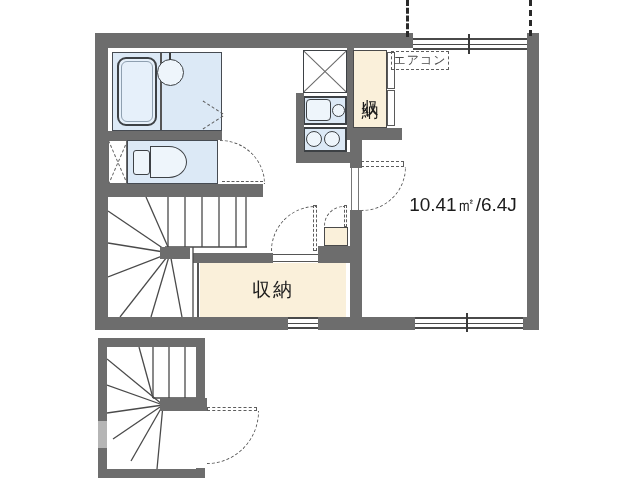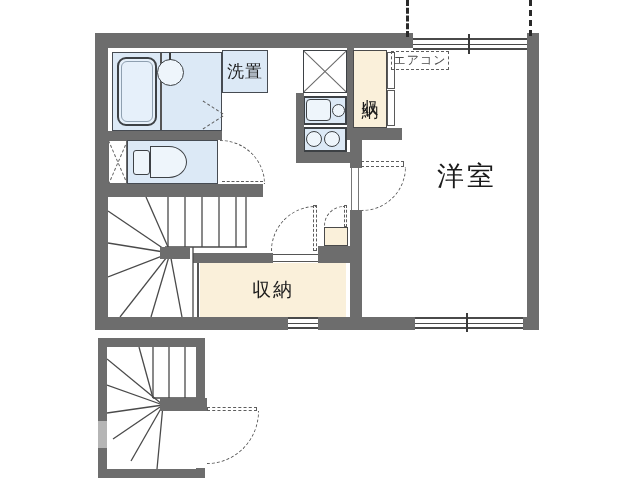--- a/index.html
+++ b/index.html
@@ -67,23 +67,20 @@
     <div class="abs" style="left:2px;top:2px;right:2px;bottom:2px;border:1px solid #8fa0b0;border-radius:6px;"></div>
   </div>
   <div class="abs thinline" style="left:160px;top:53px;width:2px;height:77px;"></div>
   <div class="abs fix" style="left:157px;top:59px;width:27px;height:27px;border-radius:50%;"></div>
   <div class="abs tick" style="left:169px;top:53px;width:2px;height:7px;"></div>
 
   <div class="abs dashline" style="left:201px;top:107px;width:24px;transform:rotate(33deg);"></div>
   <div class="abs dashline" style="left:201px;top:122px;width:24px;transform:rotate(-33deg);"></div>
   <div class="abs wall" style="left:108px;top:131px;width:114px;height:9px;"></div>
 
-  <div class="abs blue ctr jp lbl-washer" style="left:222px;top:50px;width:46px;height:43px;">
-    <span>洗置</span>
-  </div>
 
   <div class="abs clip" style="left:108px;top:140px;width:19px;height:44px;background:#fff;border:1px solid #6a6a6a;">
     <div class="xdash" style="left:-15px;top:21px;width:48px;transform:rotate(66.6deg);"></div>
     <div class="xdash" style="left:-15px;top:21px;width:48px;transform:rotate(-66.6deg);"></div>
   </div>
   <div class="abs blue" style="left:127px;top:140px;width:91px;height:44px;"></div>
   <div class="abs fix" style="left:133px;top:150px;width:17px;height:25px;border-radius:3px;"></div>
   <div class="abs fix" style="left:150px;top:146px;width:37px;height:32px;border-radius:0 18px 18px 0 / 0 16px 16px 0;"></div>
   <div class="abs arc-tr" style="left:220px;top:140px;width:45px;height:44px;"></div>
   <div class="abs dashline" style="left:222px;top:181px;width:41px;"></div>
@@ -128,22 +125,22 @@
   <div class="abs arc-tl" style="left:271px;top:206px;width:45px;height:45px;"></div>
   <div class="abs dashbox" style="left:313px;top:205px;width:4px;height:46px;"></div>
 
   <div class="abs wall" style="left:193px;top:253px;width:80px;height:10px;"></div>
   <div class="abs" style="left:273px;top:254px;width:45px;height:8px;background:#fff;border-top:1.5px solid #555;border-bottom:1.5px solid #555;"></div>
   <div class="abs beige ctr jp lbl-sto" style="left:200px;top:263px;width:146px;height:54px;border:none;">
     <span>収納</span>
   </div>
   <div class="abs thinline" style="left:197px;top:263px;width:2px;height:54px;"></div>
 
-  <div class="abs jp lbl-room ctr" style="left:427px;top:160px;width:80px;height:32px;">
-    <span>洋室</span>
+  <div class="abs jp lbl-area ctr" style="left:393px;top:194px;width:140px;height:22px;">
+    <span>10.41㎡/6.4J</span>
   </div>
 
   <svg class="abs" style="left:108px;top:197px;" width="139" height="120" viewBox="0 0 139 120">
     <g stroke="#4a4a4a" stroke-width="1.3" fill="none">
       <line x1="60" y1="0" x2="60" y2="50"></line>
         <line x1="77" y1="0" x2="77" y2="50"></line>
       <line x1="94" y1="0" x2="94" y2="50"></line>
         <line x1="111" y1="0" x2="111" y2="50"></line>
       <line x1="128" y1="0" x2="128" y2="50"></line>
       <line x1="38" y1="0" x2="60" y2="50"></line>

